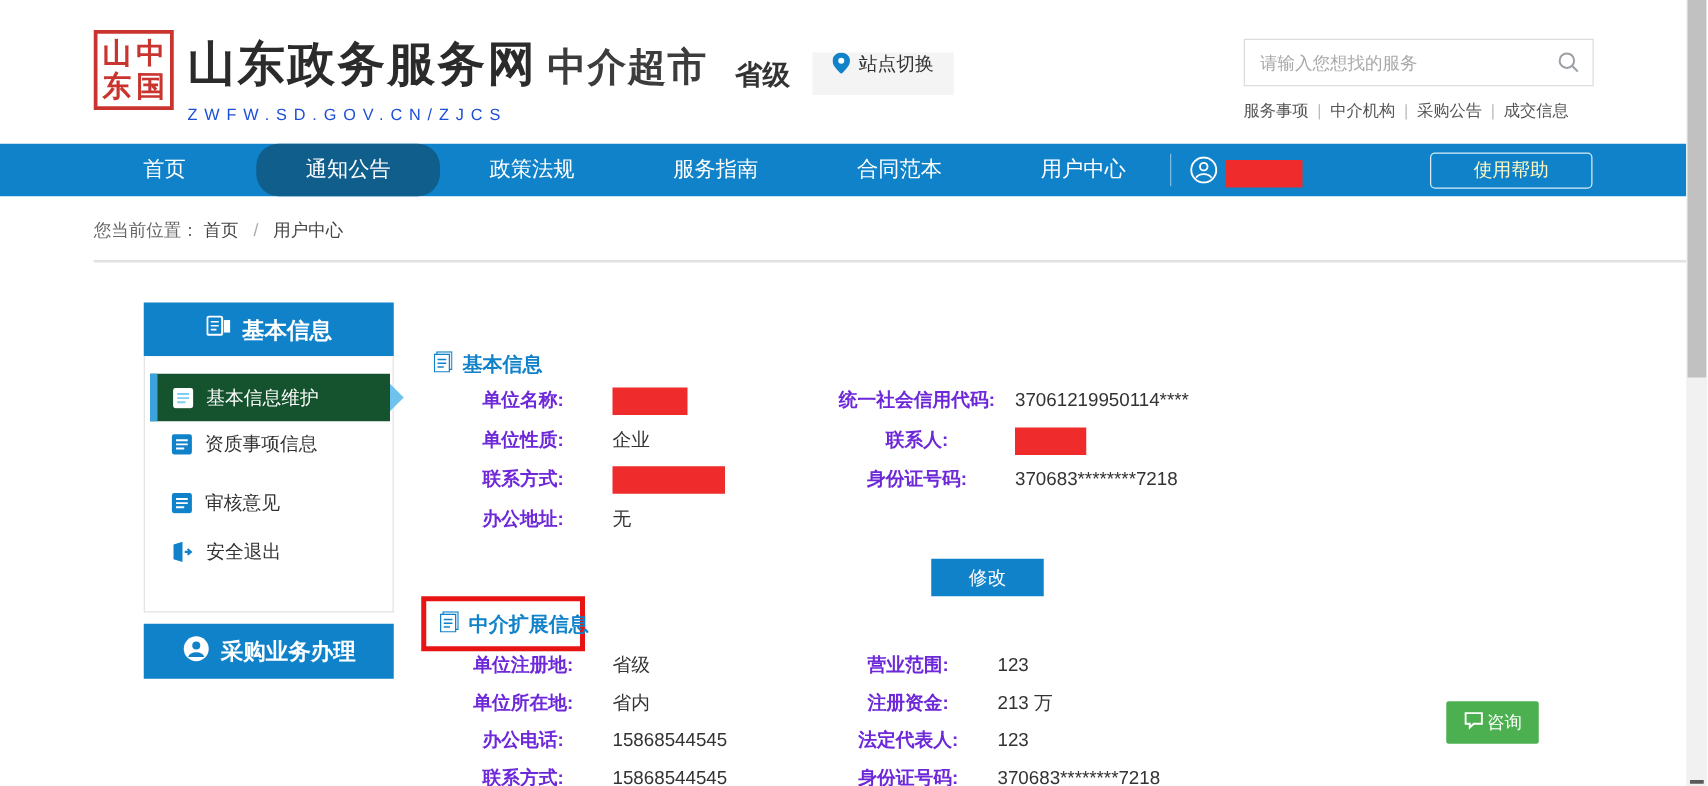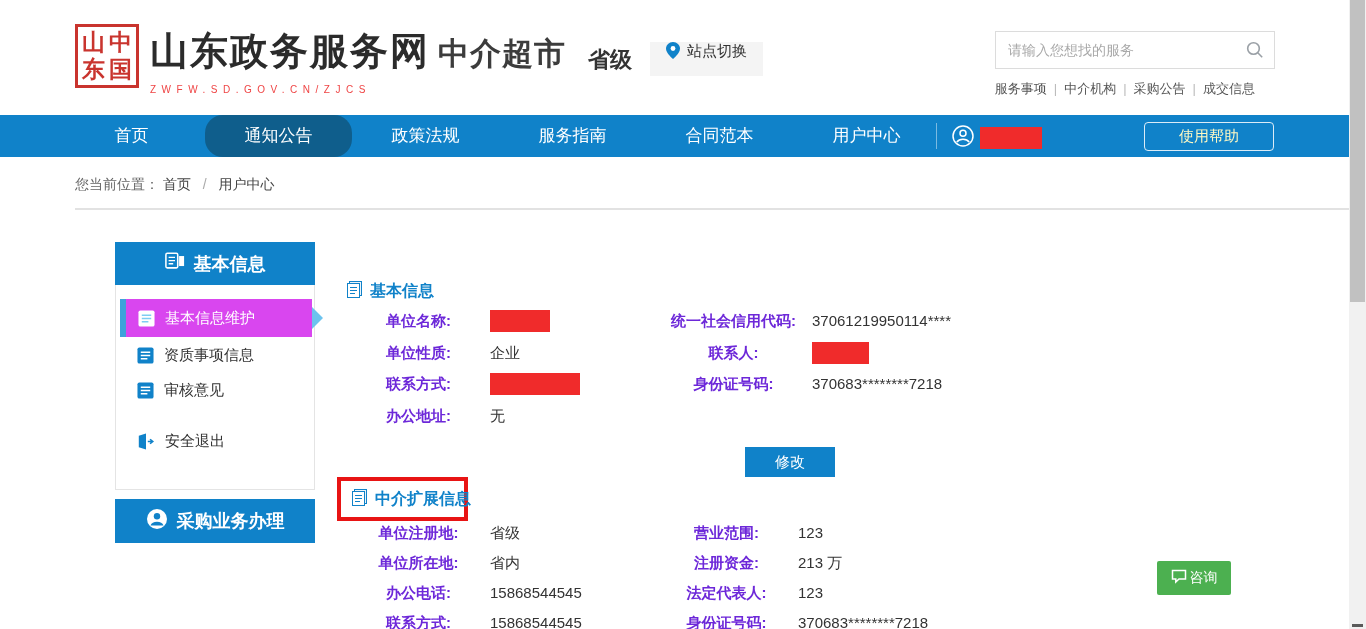--- a/index.html
+++ b/index.html
@@ -10,21 +10,21 @@
   
   .topbar { position:absolute; left:0; top:0; width:1366px; height:115px; background:#fff; }
   .seal { position:absolute; left:75px; top:24px; width:64px; height:64px; border:3px solid #c9342e;
           background:#fff; display:grid; grid-template-columns:1fr 1fr; grid-template-rows:1fr 1fr;
           padding:2px; }
   .seal span { color:#c9342e; font-weight:bold; font-size:23px; line-height:27px; text-align:center; }
   .logo-text { position:absolute; left:150px; top:26px; }
   .logo-title { white-space:nowrap; }
   .logo-title .t1 { font-size:38px; font-weight:bold; color:#2b2b2b; letter-spacing:2px; }
   .logo-title .t2 { font-size:31px; font-weight:bold; color:#3c3c3c; margin-left:8px; letter-spacing:1px; }
-  .logo-url { margin-top:7px; font-size:10px; color:#ef4444; letter-spacing:5.5px; }
+  .logo-url { margin-top:7px; font-size:13px; color:#1d4ed8; letter-spacing:5.5px; }
   .level { position:absolute; left:588px; top:45px; font-size:22px; font-weight:bold; color:#333; }
   .site-switch { position:absolute; left:650px; top:42px; height:34px; padding:0 16px;
                  background:#f4f4f4; border:none; display:flex; align-items:flex-start; gap:7px;
                  font-size:15px; color:#333; cursor:pointer; font-family:inherit; }
   .search-box { position:absolute; left:995px; top:31px; width:280px; height:38px;
                 border:1px solid #dcdcdc; background:#fff; display:flex; align-items:center; }
   .search-box input { flex:1; border:none; outline:none; padding:0 12px; font-size:14px; color:#333;
                       font-family:inherit; background:transparent; }
   .search-box input::placeholder { color:#a9a9a9; }
   .search-box .mag { padding:0 10px 0 4px; display:flex; align-items:center; cursor:pointer; }
@@ -57,21 +57,21 @@
   
   .side-head { position:absolute; width:200px; height:43px; background:#1082c9; color:#fff;
                display:flex; align-items:center; justify-content:center; gap:9px;
                font-size:18px; font-weight:bold; cursor:pointer; }
   .side-head1 { left:115px; top:242px; }
   .side-head2 { left:115px; top:499px; height:44px; }
   .side-menu { position:absolute; left:115px; top:285px; width:200px; height:205px;
                border:1px solid #e4e4e4; border-top:none; background:#fff; }
   .menu-item { position:absolute; left:5px; display:flex; align-items:center; gap:10px;
                font-size:15px; color:#333; cursor:pointer; padding-left:16px; }
-  .menu-item.active { left:4px; width:192px; height:38px; background:#d946ef; color:#fff;
+  .menu-item.active { left:4px; width:192px; height:38px; background:#14532d; color:#fff;
                       border-left:6px solid #3ea2da; padding-left:12px; }
   .menu-item.active::after { content:""; position:absolute; right:-11px; top:8px;
                              border-left:11px solid #6dc3ee; border-top:11px solid transparent;
                              border-bottom:11px solid transparent; }
 
   
   .upload-btn { position:absolute; left:345px; top:242px; height:28px; padding:0 13px;
                 background:#f0752b; border:none; color:#fff; font-size:15px; cursor:pointer;
                 display:flex; align-items:center; gap:7px; font-family:inherit; }
   .sec-head { position:absolute; display:flex; align-items:center; gap:8px;
@@ -186,21 +186,21 @@
       </div>
       <div class="menu-item" style="top: 61px;">
         <span style="display: flex;">
           <svg width="17" height="17" viewBox="0 0 18 18">
             <rect x="0.5" y="0.5" width="17" height="17" rx="2" fill="#1082c9"></rect>
             <path d="M4 5.5h10M4 9h10M4 12.5h7" stroke="#ffffff" stroke-width="1.6" fill="none"></path>
           </svg>
         </span>
         <span>资质事项信息</span>
       </div>
-      <div class="menu-item" style="top: 96px; justify-content: space-between;">
+      <div class="menu-item" style="top: 108px; justify-content: space-between;">
         <span style="display: flex;">
           <svg width="17" height="17" viewBox="0 0 18 18">
             <rect x="0.5" y="0.5" width="17" height="17" rx="2" fill="#1082c9"></rect>
             <path d="M4 5.5h10M4 9h10M4 12.5h7" stroke="#ffffff" stroke-width="1.6" fill="none"></path>
           </svg>
         </span>
         <span>审核意见</span>
       </div>
       <div class="menu-item" style="top: 147px;">
         <span style="display: flex;">

